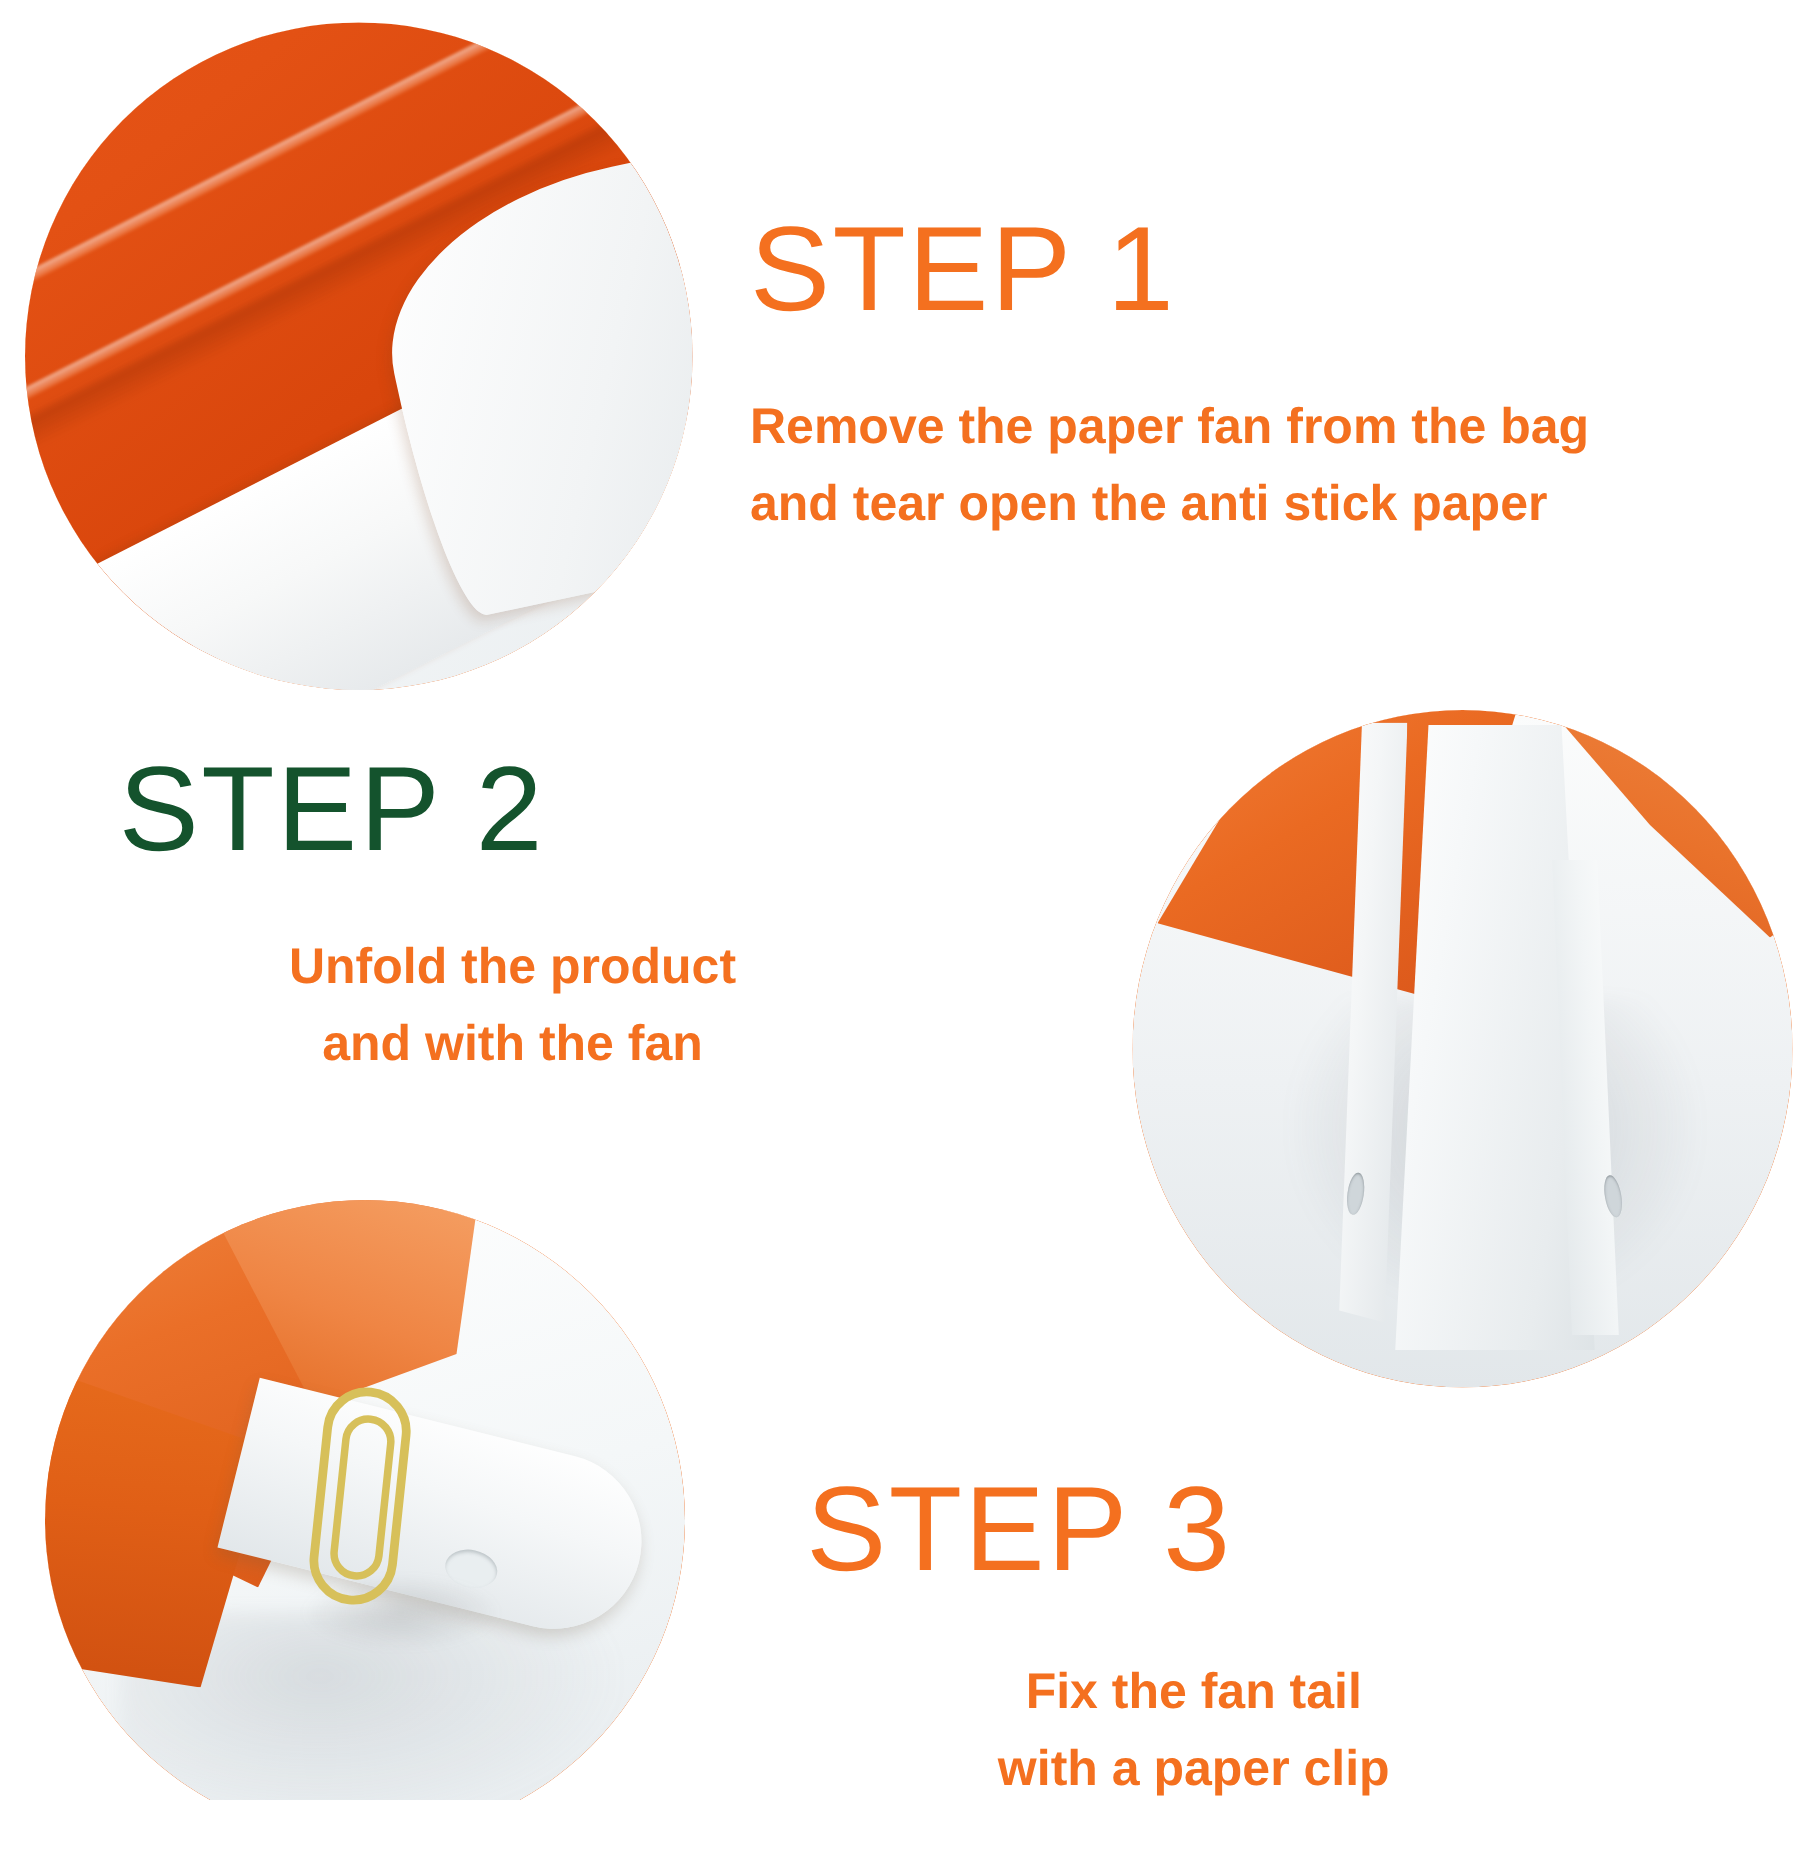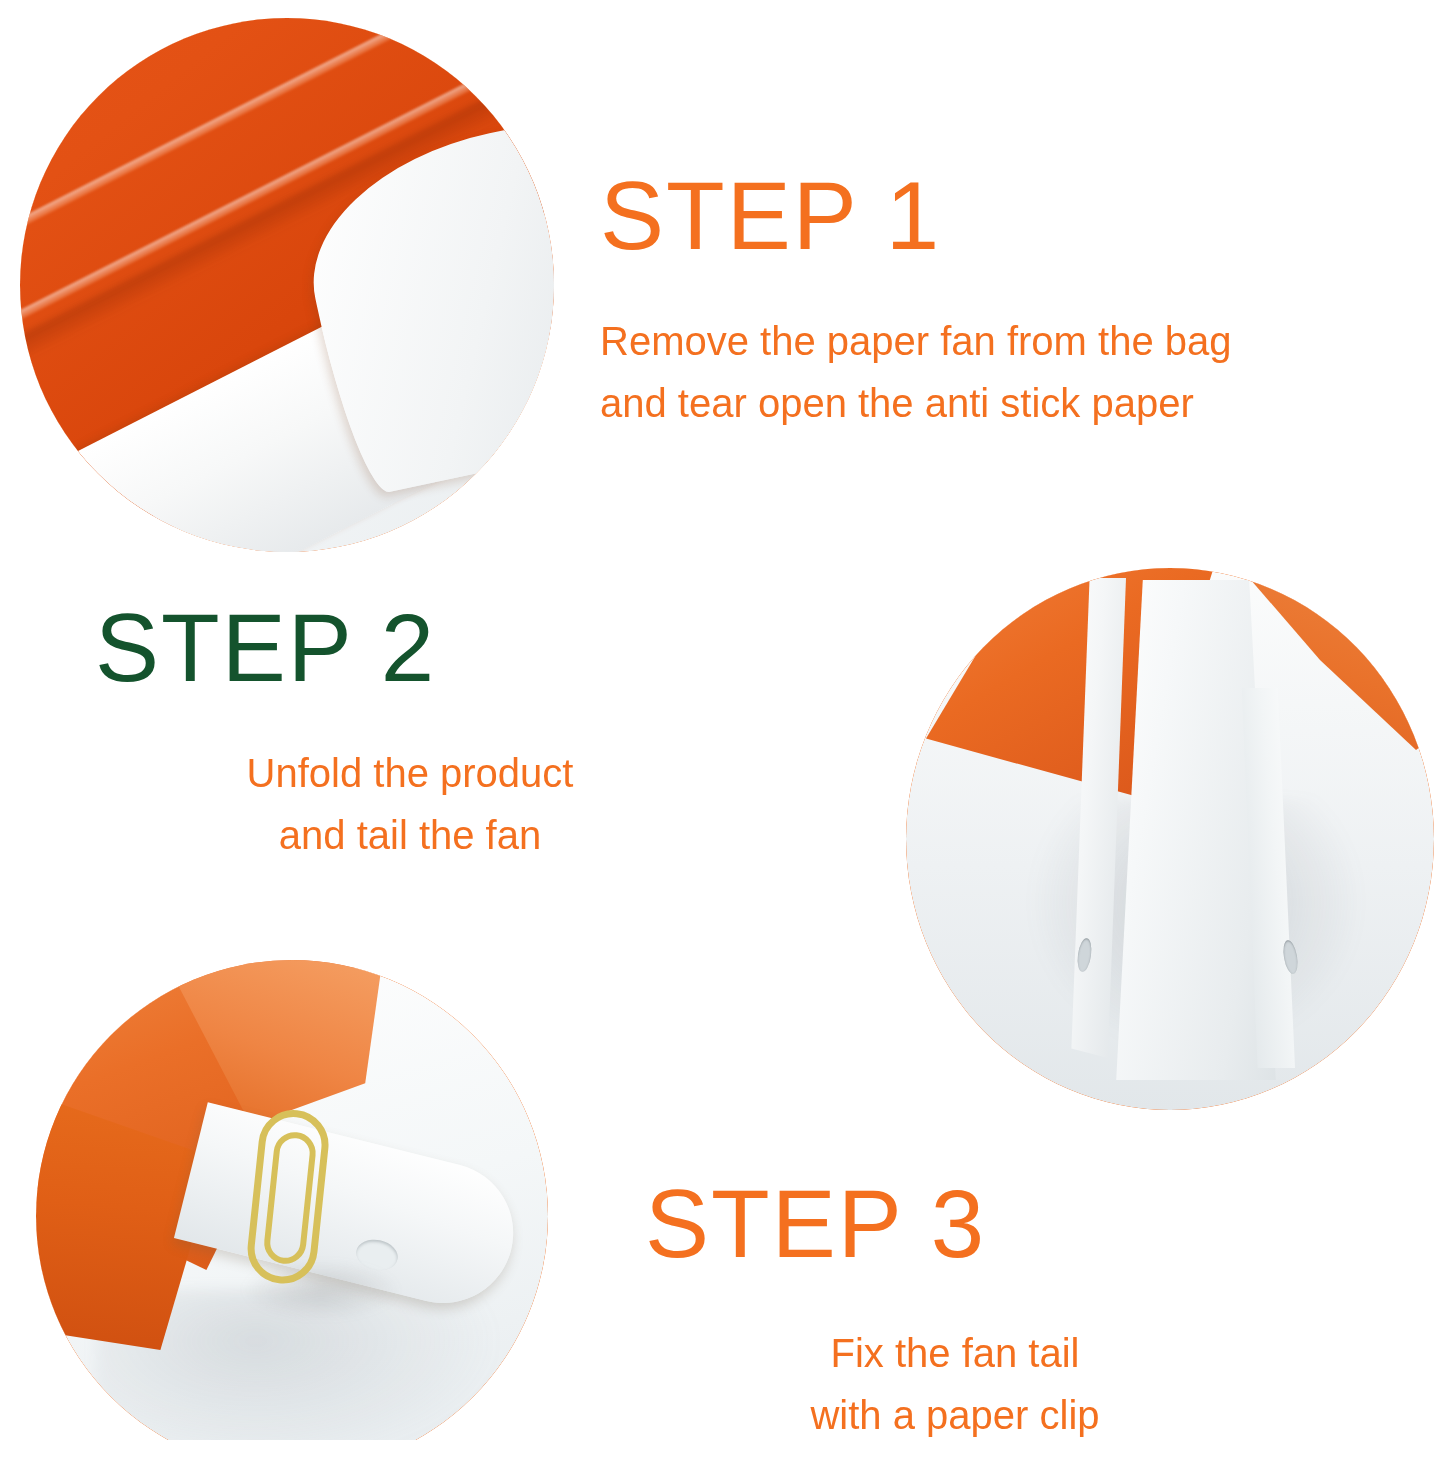--- a/index.html
+++ b/index.html
@@ -212,21 +212,21 @@
   .step-block { position: absolute; }
   .step-title {
     font-family: "Liberation Sans", sans-serif;
     font-weight: 400;
     letter-spacing: 2px;
     line-height: 1;
     white-space: nowrap;
   }
   .step-desc {
     font-family: "Liberation Sans", sans-serif;
-    font-weight: 400;
+    font-weight: 700;
     line-height: 1.55;
     white-space: nowrap;
   }
 
   #block-step1 { left: 600px; top: 168px; text-align: left; }
   #block-step1 .step-title { font-size: 96px; }
   #block-step1 .step-desc  { font-size: 40px; margin-top: 46px; }
 
   #block-step2 { left: 95px; top: 600px; text-align: left; }
   #block-step2 .step-title { font-size: 96px; }
@@ -261,21 +261,21 @@
     <div class="step-desc" style="color: rgb(244, 112, 31);">
       <span class="desc-line">Remove the paper fan from the bag</span>
       <span class="desc-line">and tear open the anti stick paper</span>
     </div>
   </div>
 
   <div class="step-block" id="block-step2">
     <div class="step-title" style="color: #14532d;">STEP 2</div>
     <div class="step-desc" style="color: rgb(244, 112, 31);">
       <span class="desc-line">Unfold the product</span>
-      <span class="desc-line">and tail the fan</span>
+      <span class="desc-line">and with the fan</span>
     </div>
   </div>
 
   <div class="photo-circle" id="photo-step2" style="box-shadow: rgb(239, 106, 29) 0px 0px 0px 2px inset;">
     <div class="photo-inner">
       <div class="bg-white"></div>
       <div id="s2-shadow"></div>
       <div id="s2-orange-left"></div>
       <div id="s2-orange-right"></div>
       <div id="s2-center-panel"></div>

